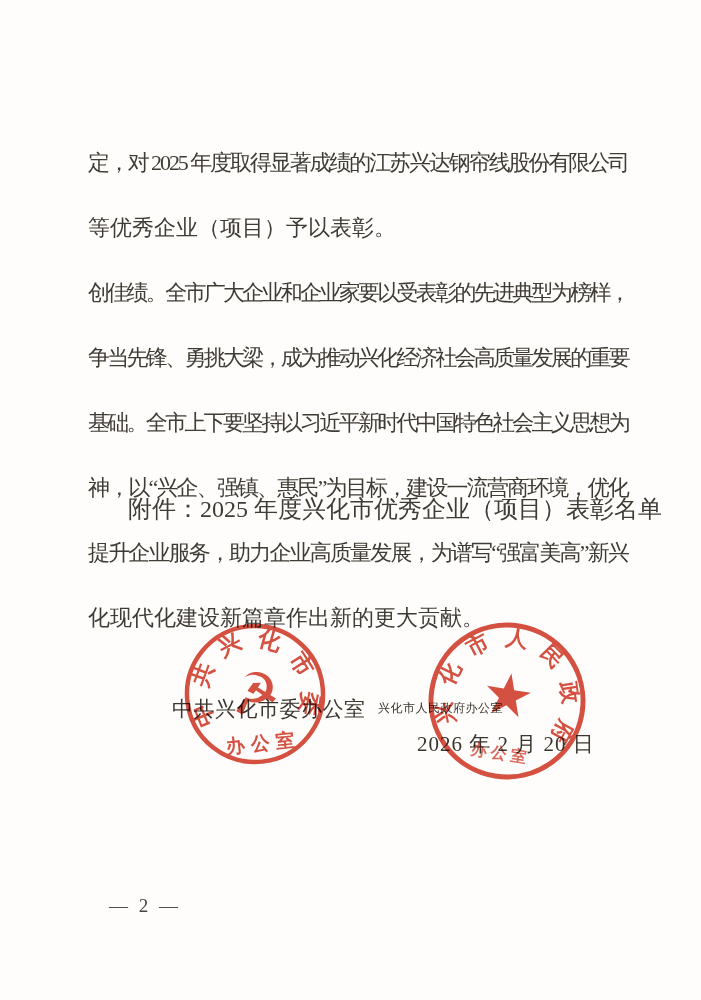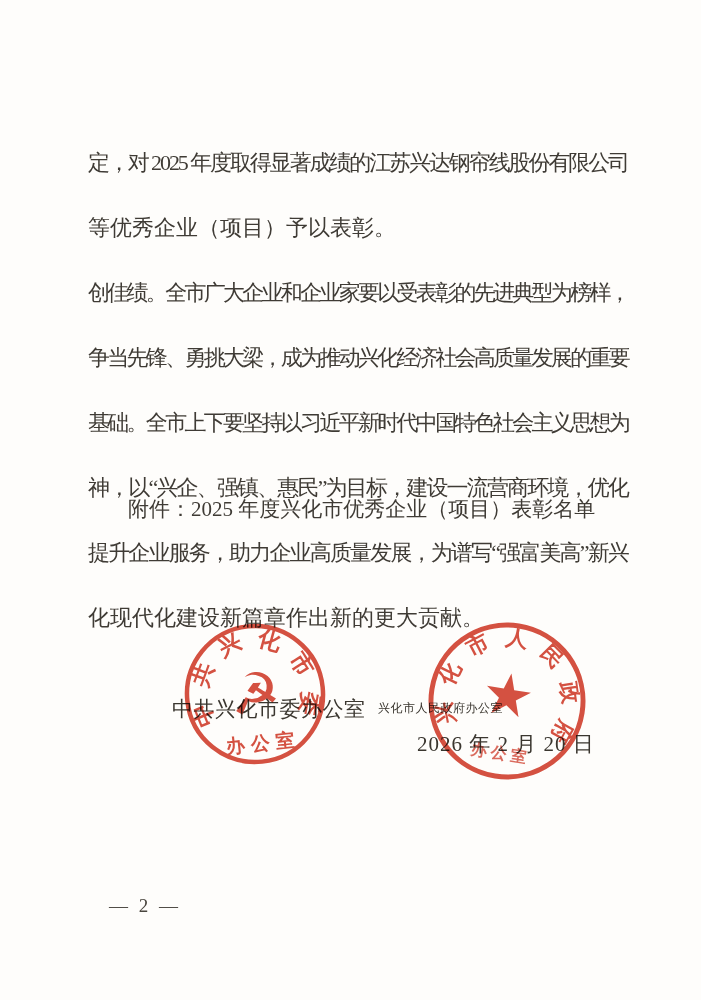--- a/index.html
+++ b/index.html
@@ -19,21 +19,21 @@
   .body-lines .line{
     height:34px;line-height:34px;
     overflow:visible;
     margin-top:31px;
   }
   .line-text{white-space:nowrap;display:inline-block;}
   
   .attachment{
     position:absolute;left:88px;top:494px;width:560px;
     padding-left:40px;
-    font-size:21px;line-height:30px;
+    font-size:24px;line-height:30px;
     white-space:nowrap;
   }
   
   .sig-text{
     position:absolute;
     font-size:21px;line-height:24px;
     white-space:nowrap;
     color:#3a362f;
   }
   .sig-left-org{left:172px;top:697px;letter-spacing:0.5px;}

